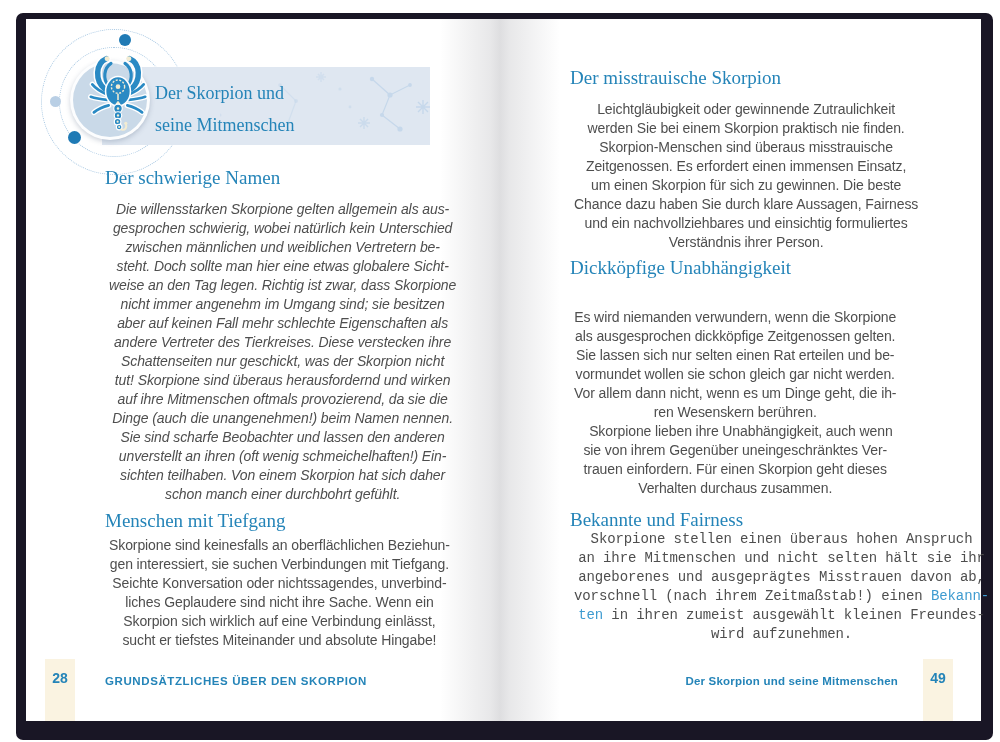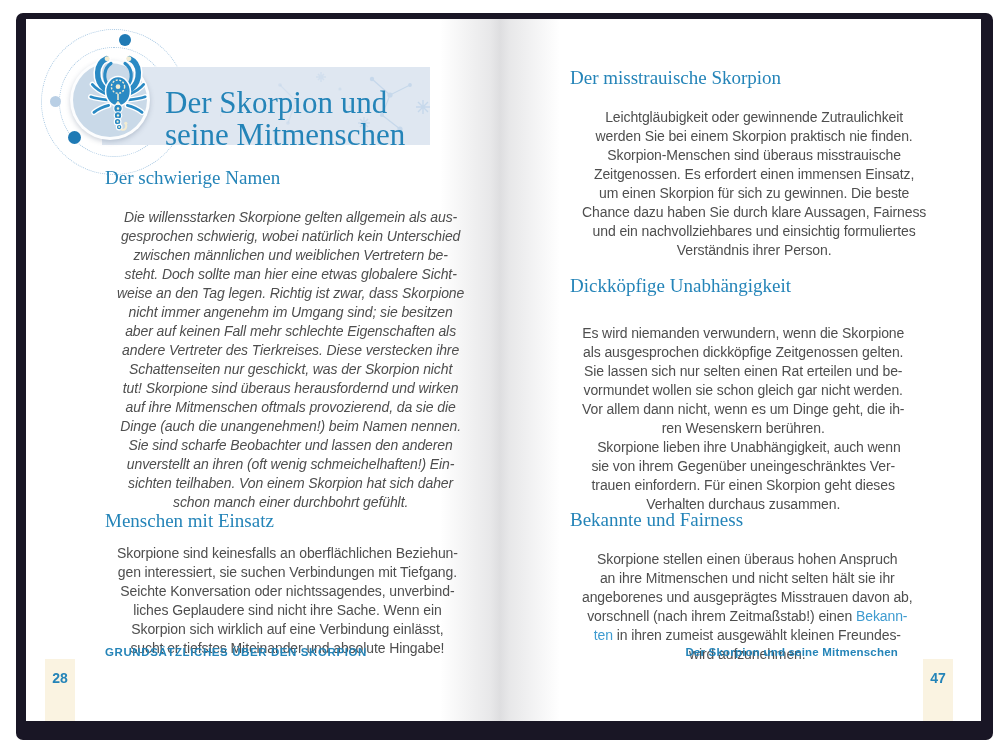--- a/index.html
+++ b/index.html
@@ -9,59 +9,59 @@
          background:var(--cover,#191625);border-radius:7px;}
   .pages{position:absolute;left:26px;top:19px;width:955px;height:702px;background:#ffffff;}
   .spine{position:absolute;left:440px;top:19px;width:120px;height:702px;
          background:linear-gradient(90deg,rgba(90,90,100,0) 0%,rgba(90,90,100,.14) 42%,
          rgba(90,90,100,.20) 50%,rgba(90,90,100,.14) 58%,rgba(90,90,100,0) 100%);}
 
   
   .banner{position:absolute;left:102px;top:67px;width:328px;height:78px;
           background:var(--banner,#dfe7f1);}
   .banner svg{position:absolute;right:0;top:0;}
-  .chapter-title{position:absolute;left:53px;top:10px;margin:10px;
+  .chapter-title{position:absolute;left:53px;top:10px;margin:0;
           font-family:"Liberation Serif","DejaVu Serif",serif;font-weight:normal;
-          font-size:31px;line-height:32px;color:var(--accent,#2484b8);white-space:pre;}
+          font-size:18px;line-height:32px;color:var(--accent,#2484b8);white-space:pre;}
   .orbit{position:absolute;border:1px dotted var(--orbit,#aac9e3);border-radius:50%;}
   .orbit1{left:41px;top:29px;width:144px;height:144px;}
   .orbit2{left:59px;top:47px;width:108px;height:108px;}
   .orbit3{left:79px;top:67px;width:68px;height:68px;}
   .orbit-dot{position:absolute;border-radius:50%;}
   .dot1{left:119px;top:34px;width:12px;height:12px;background:var(--dark-dot,#1f7ab5);}
   .dot2{left:50px;top:96px;width:11px;height:11px;background:#b9cfe5;}
   .dot3{left:68px;top:131px;width:13px;height:13px;background:var(--dark-dot,#1f7ab5);}
   .emblem-circle{position:absolute;left:70px;top:60px;width:80px;height:80px;border-radius:50%;
           background:var(--emblem-circle,#c9d9e8);border:3px solid rgba(255,255,255,.95);
           box-shadow:0 2px 5px rgba(60,80,110,.25);box-sizing:border-box;}
   .scorpion{position:absolute;left:83px;top:50px;}
 
   
   .abs{position:absolute;text-align:center;}
   h2{margin:0;font-family:"Liberation Serif","DejaVu Serif",serif;font-weight:normal;
      font-size:19px;line-height:24px;color:var(--accent,#2484b8);white-space:pre;}
-  .body{margin:12px;font-size:14px;line-height:19px;letter-spacing:-0.1px;
+  .body{margin:4px;font-size:14px;line-height:19px;letter-spacing:-0.1px;
         color:var(--body-text,#4e4e4e);white-space:pre;}
   .xref{color:var(--link,#3e9bd0);}
 
   
   .l-h1{left:105px;top:166px;} .l-p1{left:105px;top:196px;font-style:italic;}
   .l-h2{left:105px;top:509px;} .l-p2{left:105px;top:532px;}
   
   .r-h1{left:570px;top:66px;}  .r-p1{left:570px;top:96px;}
-  .r-h2{left:570px;top:274px;} .r-p2{left:570px;top:312px;}
-  .r-h3{left:570px;top:508px;} .r-p3{left:570px;top:538px;}
+  .r-h2{left:570px;top:256px;} .r-p2{left:570px;top:304px;}
+  .r-h3{left:570px;top:508px;} .r-p3{left:570px;top:526px;font-family:Liberation Mono, monospace;}
 
   
   .tab{position:absolute;top:659px;width:30px;height:62px;background:var(--cream,#faf3e1);
        text-align:center;}
   .tab-left{left:45px;} .tab-right{left:923px;}
   .page-num{display:inline-block;margin-top:11px;font-size:14px;font-weight:bold;
        color:var(--accent,#2484b8);}
-  .footer-label{position:absolute;top:646px;font-size:11.5px;font-weight:bold;
+  .footer-label{position:absolute;top:675px;font-size:11.5px;font-weight:bold;
        letter-spacing:.6px;color:var(--accent,#2484b8);white-space:pre;}
   .footer-left{left:105px;}
   .footer-right{right:102px;letter-spacing:.2px;}
 </style>
 </head>
 <body>
 
 <div class="stage">
   <div class="cover"></div>
   <div class="pages"></div>
@@ -183,21 +183,21 @@
 tut! Skorpione sind überaus herausfordernd und wirken
 auf ihre Mitmenschen oftmals provozierend, da sie die
 Dinge (auch die unangenehmen!) beim Namen nennen.
 Sie sind scharfe Beobachter und lassen den anderen
 unverstellt an ihren (oft wenig schmeichelhaften!) Ein-
 sichten teilhaben. Von einem Skorpion hat sich daher
 schon manch einer durchbohrt gefühlt.</p>
     </section>
 
     <section>
-      <h2 class="abs l-h2">Menschen mit Einsatz</h2>
+      <h2 class="abs l-h2">Menschen mit Tiefgang</h2>
       <p class="abs body l-p2">Skorpione sind keinesfalls an oberflächlichen Beziehun-
 gen interessiert, sie suchen Verbindungen mit Tiefgang.
 Seichte Konversation oder nichtssagendes, unverbind-
 liches Geplaudere sind nicht ihre Sache. Wenn ein
 Skorpion sich wirklich auf eine Verbindung einlässt,
 sucht er tiefstes Miteinander und absolute Hingabe!</p>
     </section>
 
     <div class="tab tab-left">
       <span class="page-num">28</span>
@@ -238,16 +238,16 @@
       <p class="abs body r-p3"><span>Skorpione stellen einen überaus hohen Anspruch
 an ihre Mitmenschen und nicht selten hält sie ihr
 angeborenes und ausgeprägtes Misstrauen davon ab,
 vorschnell (nach ihrem Zeitmaßstab!) einen </span><span class="xref">Bekann-
 ten</span><span> in ihren zumeist ausgewählt kleinen Freundes-
 wird aufzunehmen.</span></p>
     </section>
 
     <div class="footer-label footer-right">Der Skorpion und seine Mitmenschen</div>
     <div class="tab tab-right">
-      <span class="page-num">47</span>
+      <span class="page-num">49</span>
     </div>
   </section>
 </div>
 
 </body></html>

